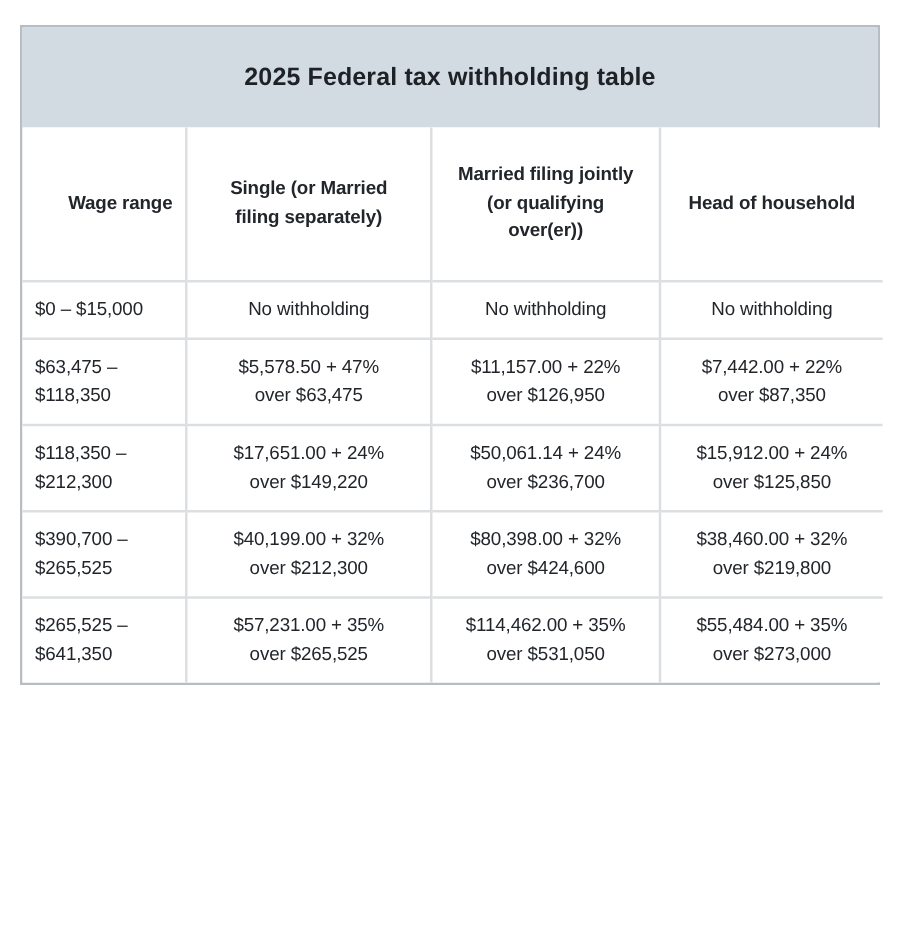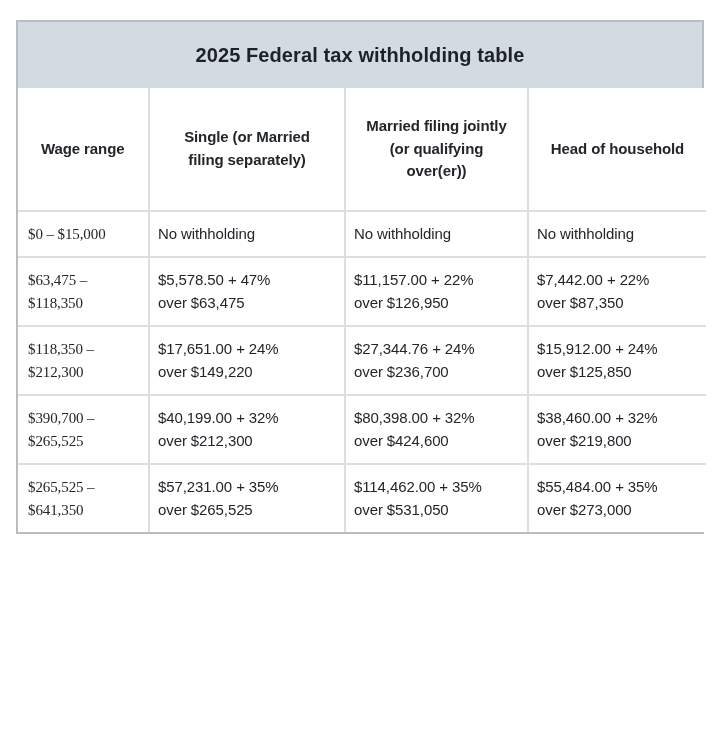--- a/index.html
+++ b/index.html
@@ -12,21 +12,21 @@
   }
   .table-wrap {
     position: absolute;
     left: 16px; top: 20px;
     width: 688px;
     border: 2px solid var(--outer-border, #b7bdc2);
     background: #ffffff;
   }
   .title-bar {
     background: var(--title-bg, #d2dbe2);
-    height: 66px;
+    height: 80px;
     display: flex;
     align-items: center;
     justify-content: center;
   }
   .title-bar h1 {
     font-size: 20px;
     font-weight: 700;
     letter-spacing: 0.1px;
     color: #1e2227;
   }
@@ -46,30 +46,30 @@
     font-size: 15px;
     line-height: 1.5;
     white-space: pre-line;
     letter-spacing: -0.1px;
   }
   th {
     font-weight: 700;
     text-align: center;
     padding: 27px 10px;
   }
-  th.wage-col { text-align: left; padding-left: 23px; }
+  th.wage-col { text-align: right; padding-left: 9px; }
   td {
     font-weight: 400;
+    text-align: center;
     padding: 11px 8px;
   }
   td.wage {
     text-align: left;
     padding-left: 10px;
     padding-right: 6px;
-    font-family: Liberation Serif, serif;
   }
   
   table { border-style: hidden; }
 </style>
 </head>
 <body>
 
 <div class="table-wrap">
   <div class="title-bar">
     <h1>2025 Federal tax withholding table</h1>
@@ -107,21 +107,21 @@
         <td>$11,157.00 + 22%
 over $126,950</td>
         <td>$7,442.00 + 22%
 over $87,350</td>
       </tr>
       <tr>
         <td class="wage">$118,350 –
 $212,300</td>
         <td>$17,651.00 + 24%
 over $149,220</td>
-        <td>$27,344.76 + 24%
+        <td>$50,061.14 + 24%
 over $236,700</td>
         <td>$15,912.00 + 24%
 over $125,850</td>
       </tr>
       <tr>
         <td class="wage">$390,700 –
 $265,525</td>
         <td>$40,199.00 + 32%
 over $212,300</td>
         <td>$80,398.00 + 32%

